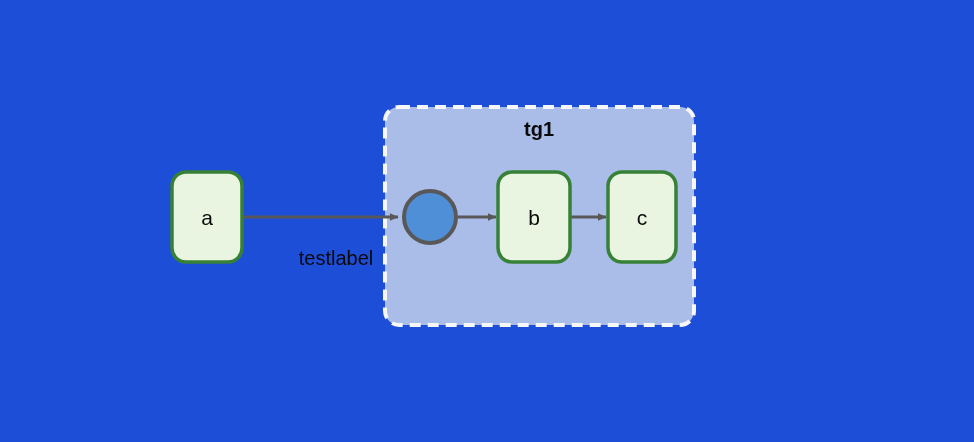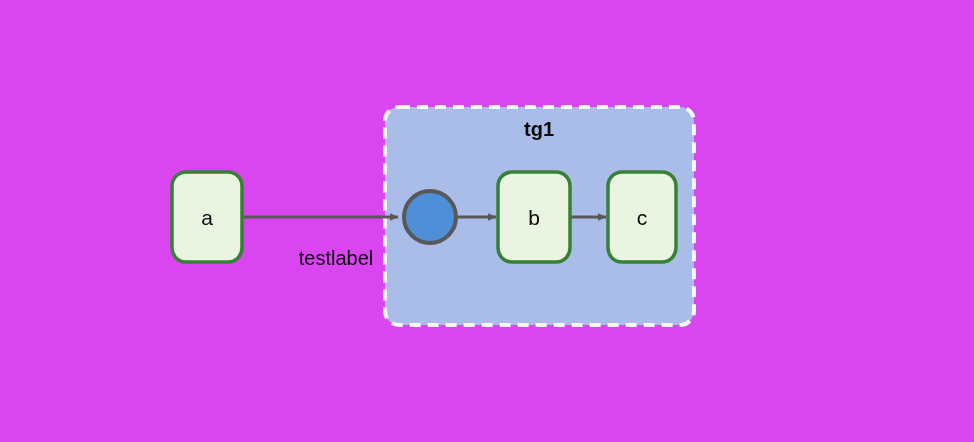--- a/index.html
+++ b/index.html
@@ -10,21 +10,21 @@
     width: 974px;
     height: 442px;
     background: #f0f0f0;
     font-family: "Liberation Sans", sans-serif;
     overflow: hidden;
   }
   #canvas {
     position: relative;
     width: 974px;
     height: 442px;
-    background: #d946ef;
+    background: #1d4ed8;
   }
   #diagram-svg {
     position: absolute;
     top: 0;
     left: 0;
     width: 974px;
     height: 442px;
   }
   .node-label {
     font-family: "Liberation Sans", sans-serif;

